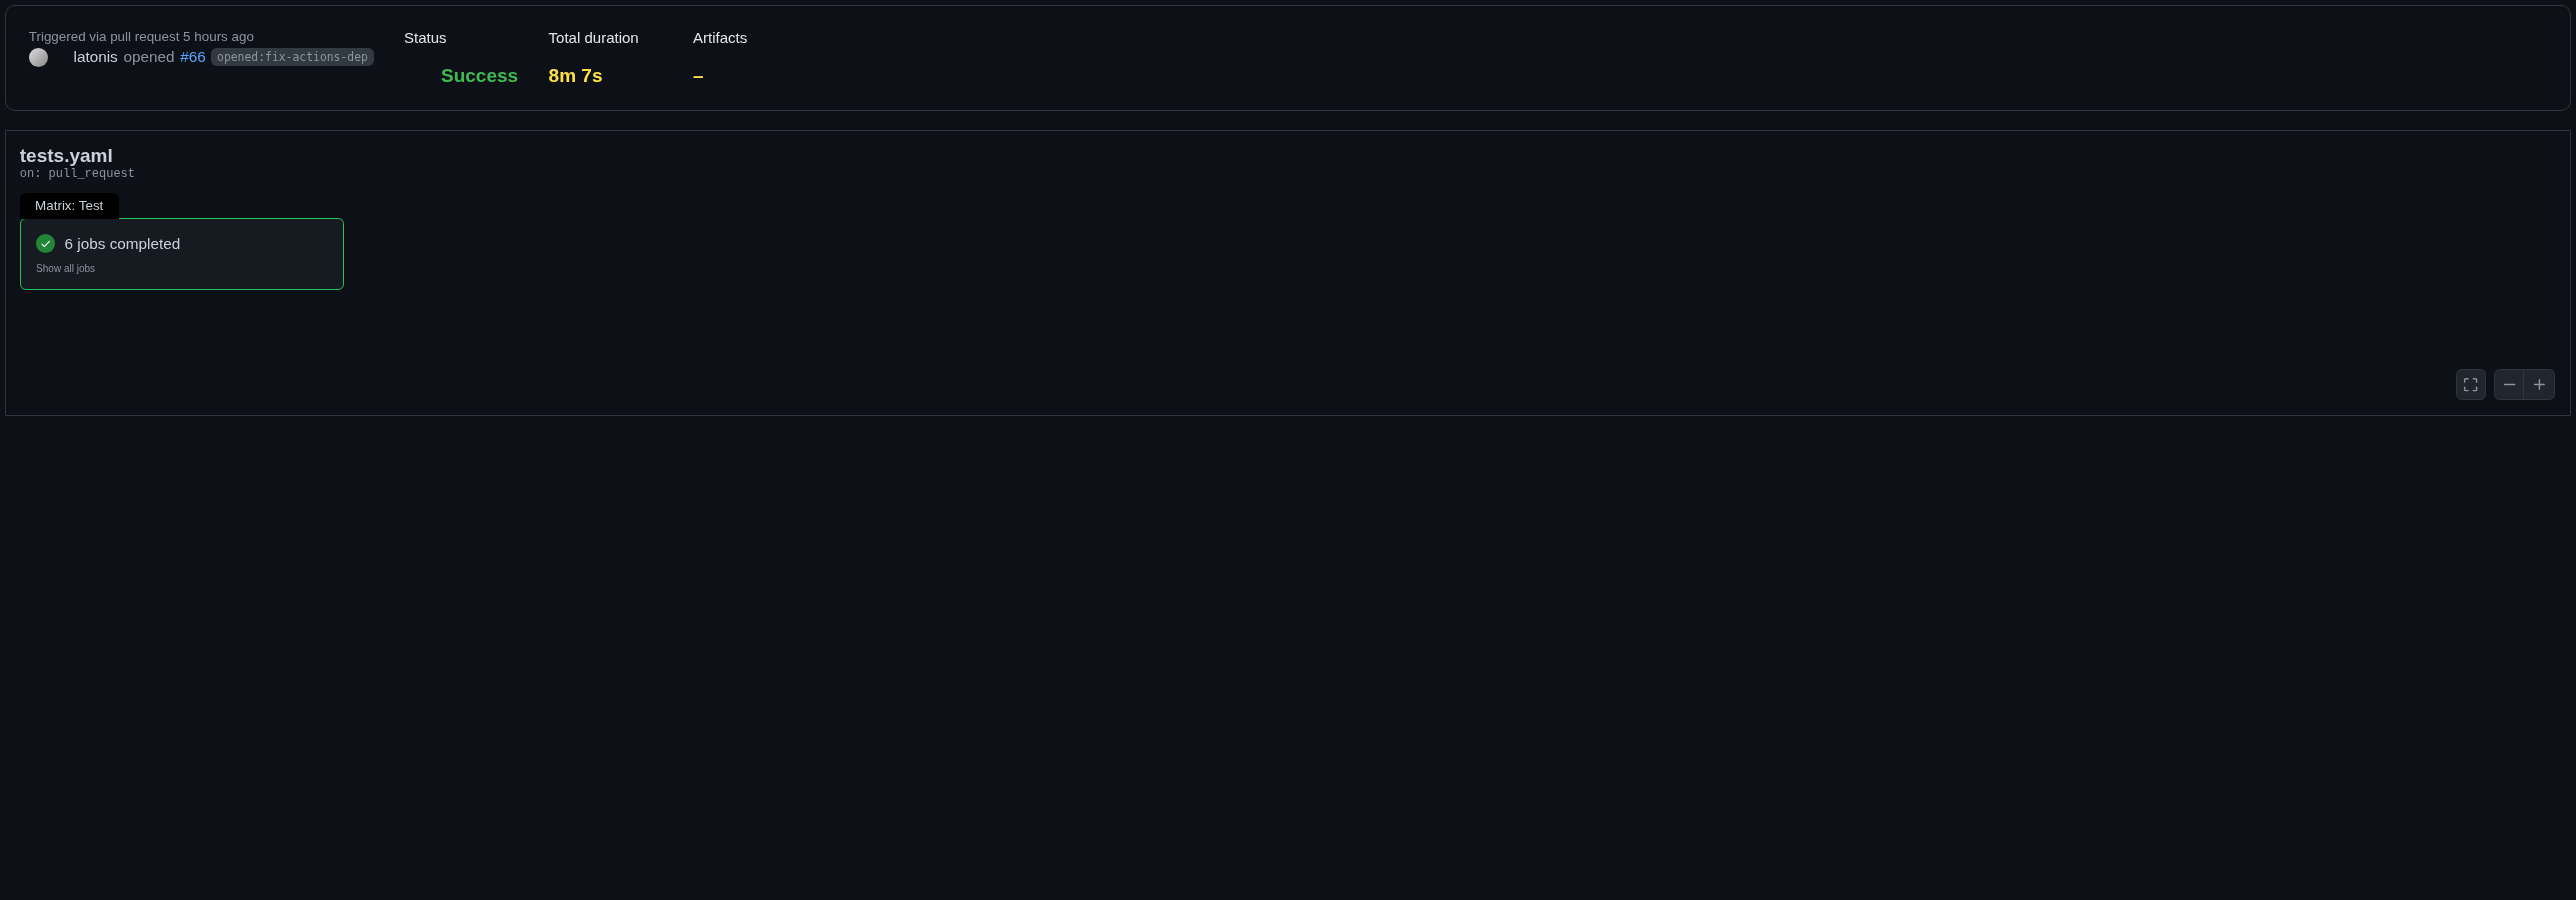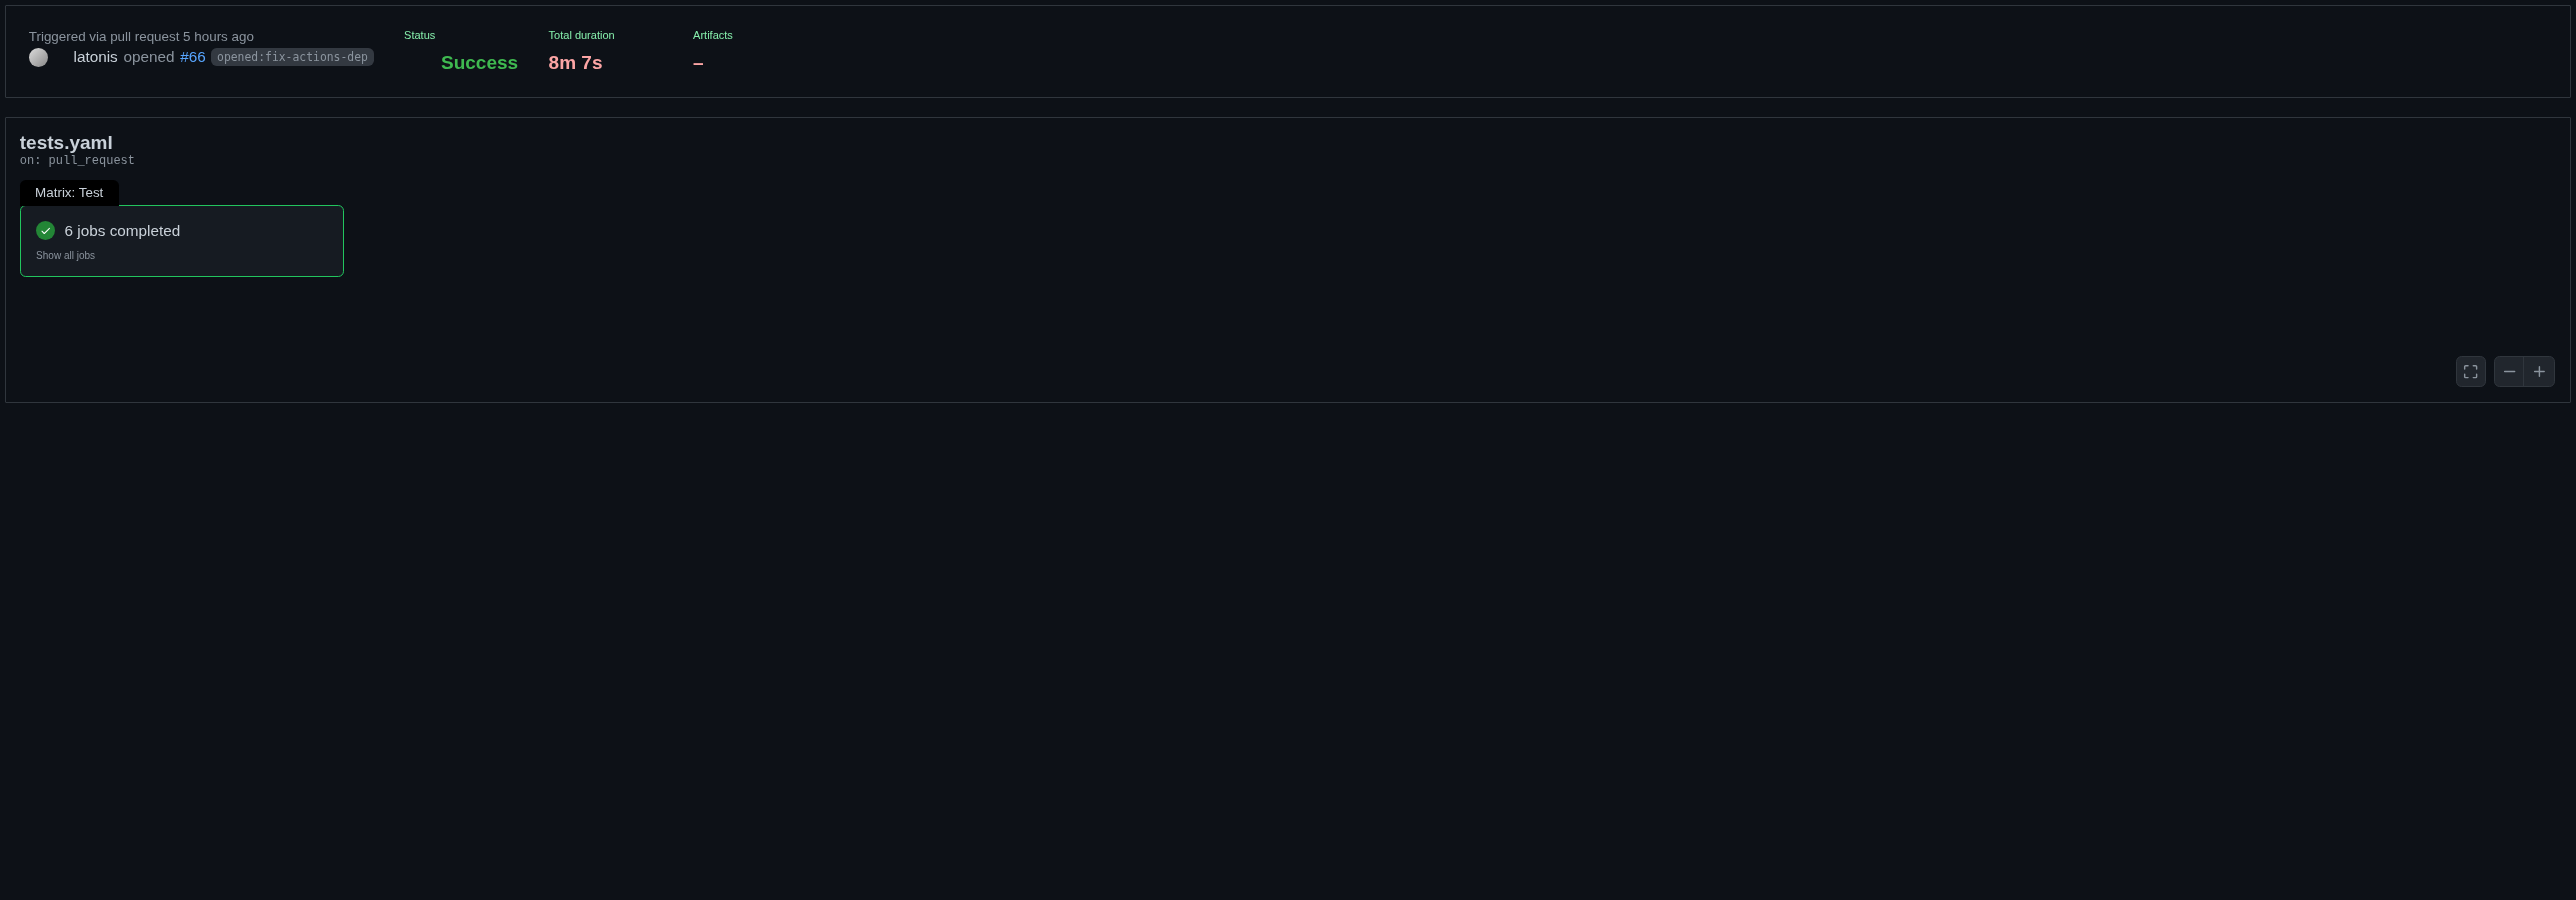--- a/index.html
+++ b/index.html
@@ -8,21 +8,21 @@
       box-sizing: border-box;
     }
     body {
       background-color: #0d1117;
       font-family: -apple-system, BlinkMacSystemFont, "Segoe UI", Helvetica, Arial, sans-serif;
       color: #c9d1d9;
       padding: 4.8px;
     }
     .summary-card {
       border: 1px solid #30363d;
-      border-radius: 1px;
+      border-radius: 10px;
       padding: 23px;
       display: flex;
       flex-wrap: wrap;
       gap: 30.5px;
       margin-bottom: 19px;
     }
     .trigger-section {
       flex: 0 0 auto;
       min-width: 286px;
     }
@@ -60,26 +60,26 @@
       color: #8b949e;
       font-family: ui-monospace, SFMono-Regular, "SF Mono", Menlo, Consolas, monospace;
       font-size: 11.4px;
       padding: 1.9px 5.7px;
       border-radius: 5.7px;
     }
     .stat-block {
       min-width: 114px;
     }
     .stat-label {
-      color: #86efac;
-      font-size: 11px;
-      margin-bottom: 11px;
+      color: #e5e5e5;
+      font-size: 15px;
+      margin-bottom: 19px;
     }
     .stat-value {
-      color: #fca5a5;
+      color: #fde047;
       font-size: 19px;
       font-weight: 600;
     }
     .stat-value.success {
       color: #3fb950;
       text-align: right;
     }
     .workflow-card {
       border: 1px solid #30363d;
       border-radius: 1px;

